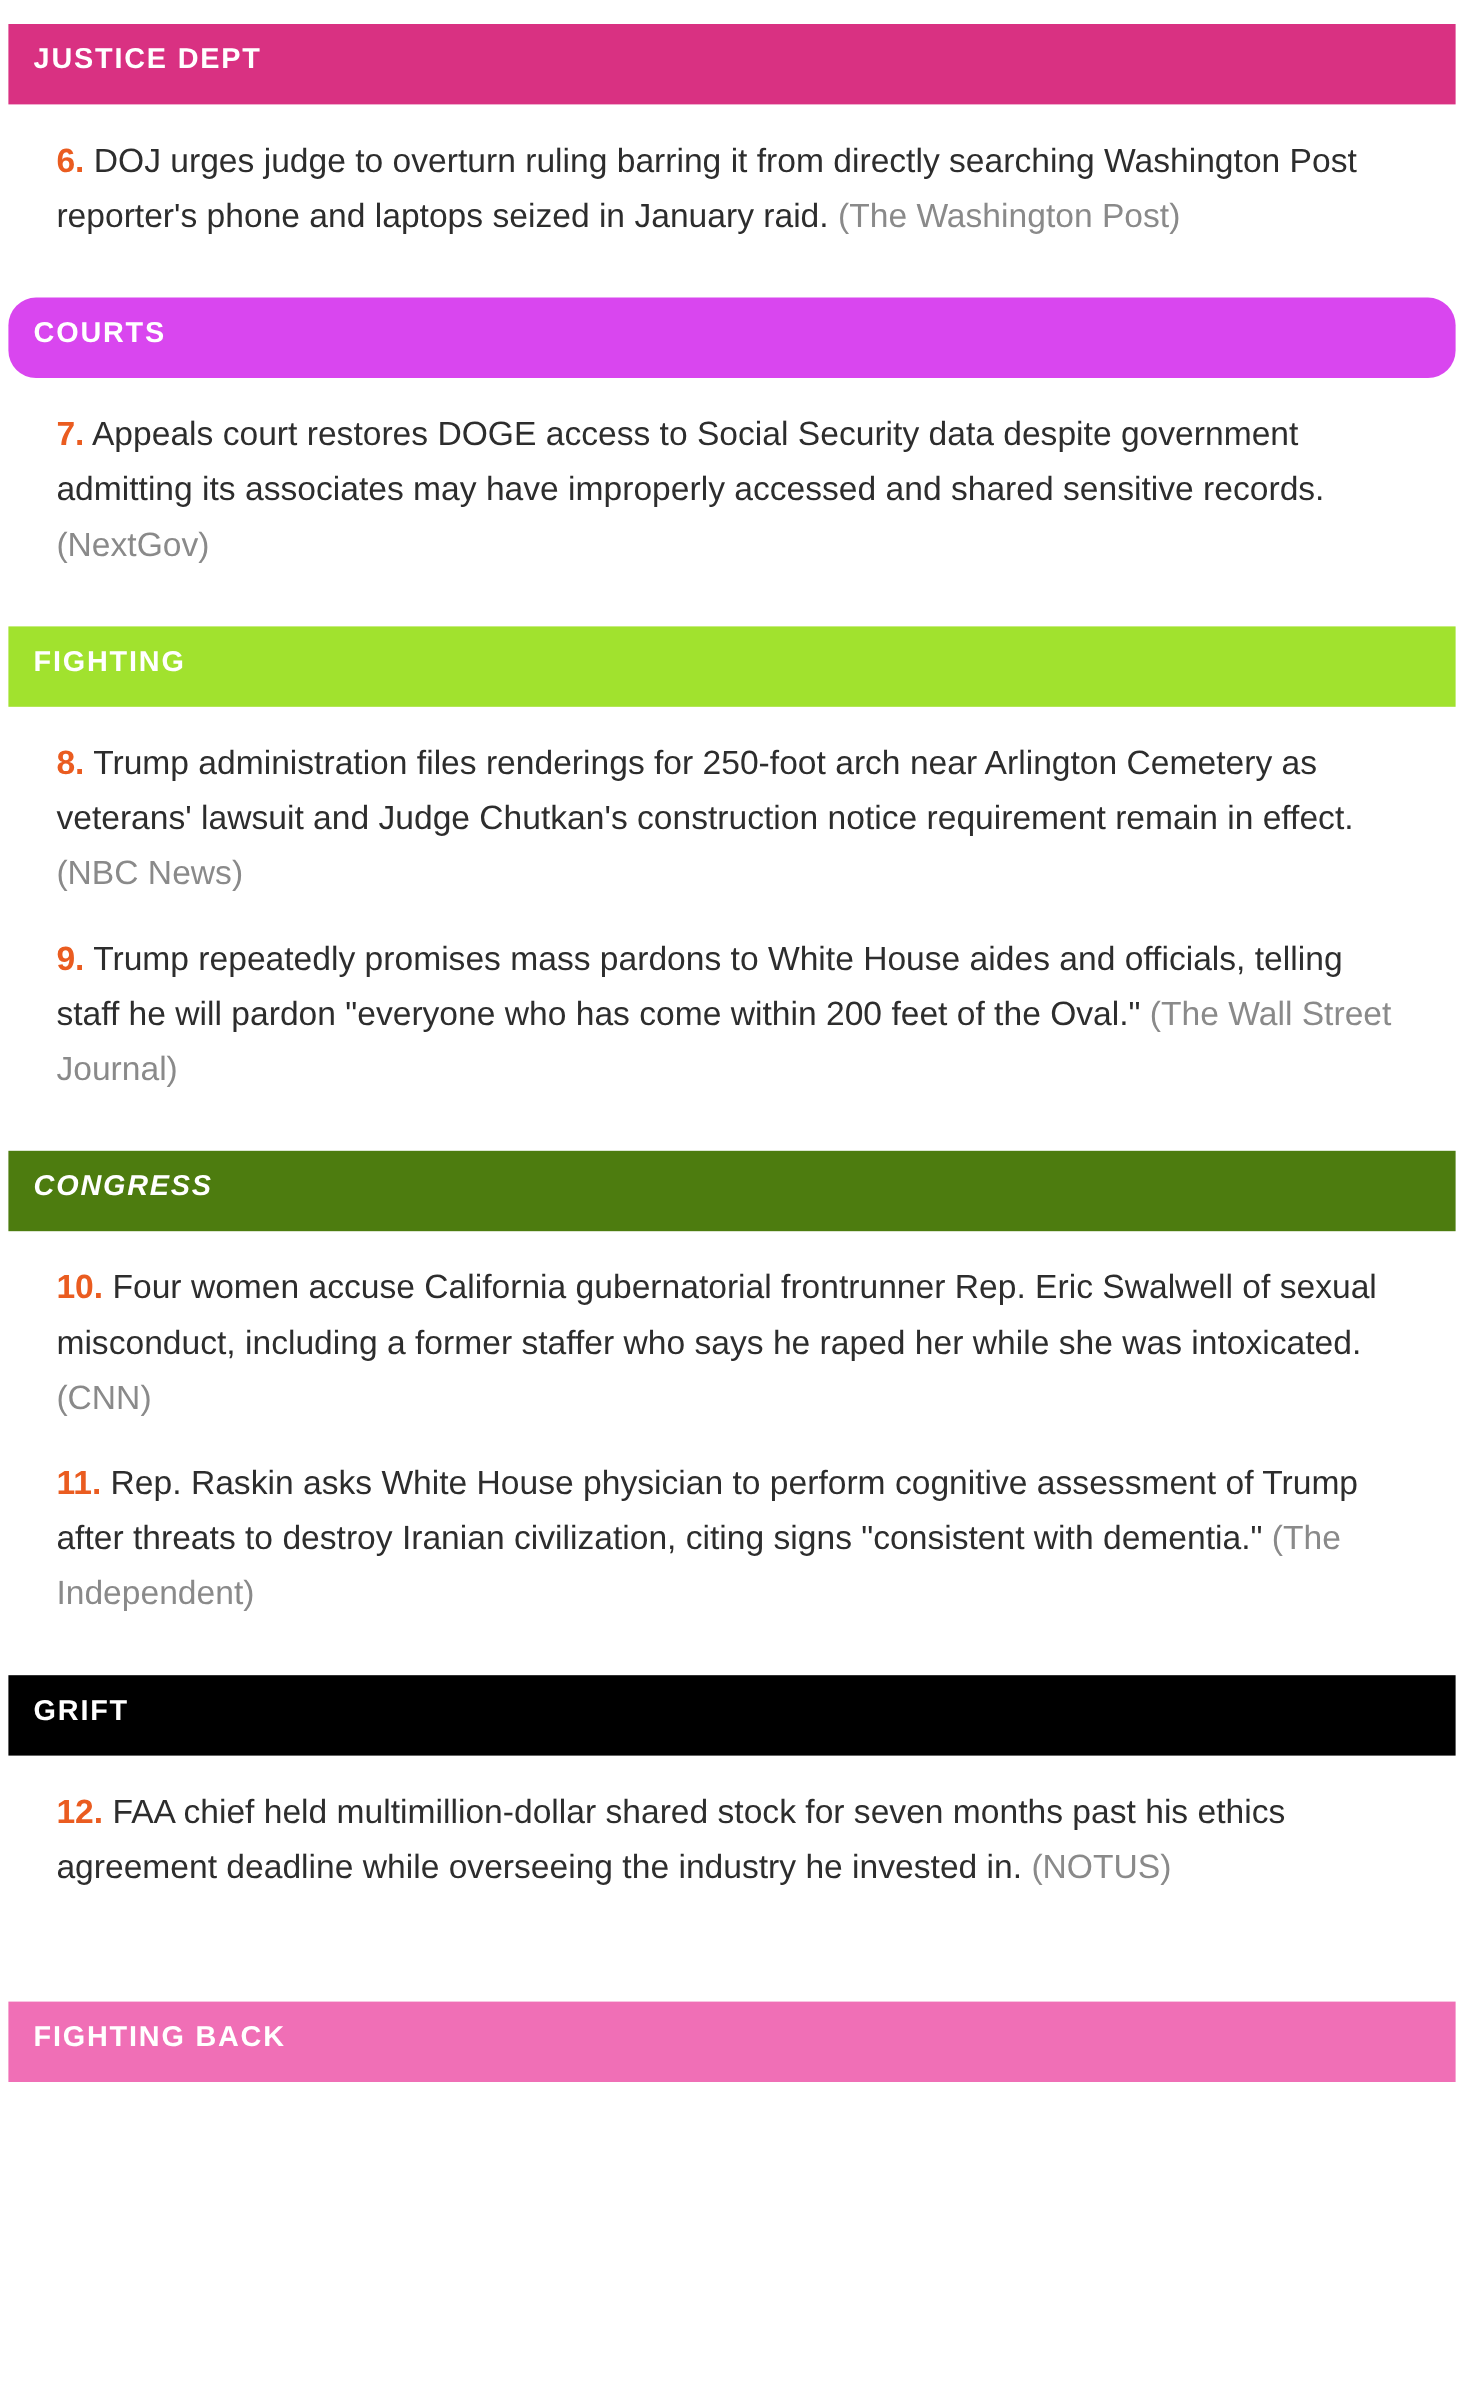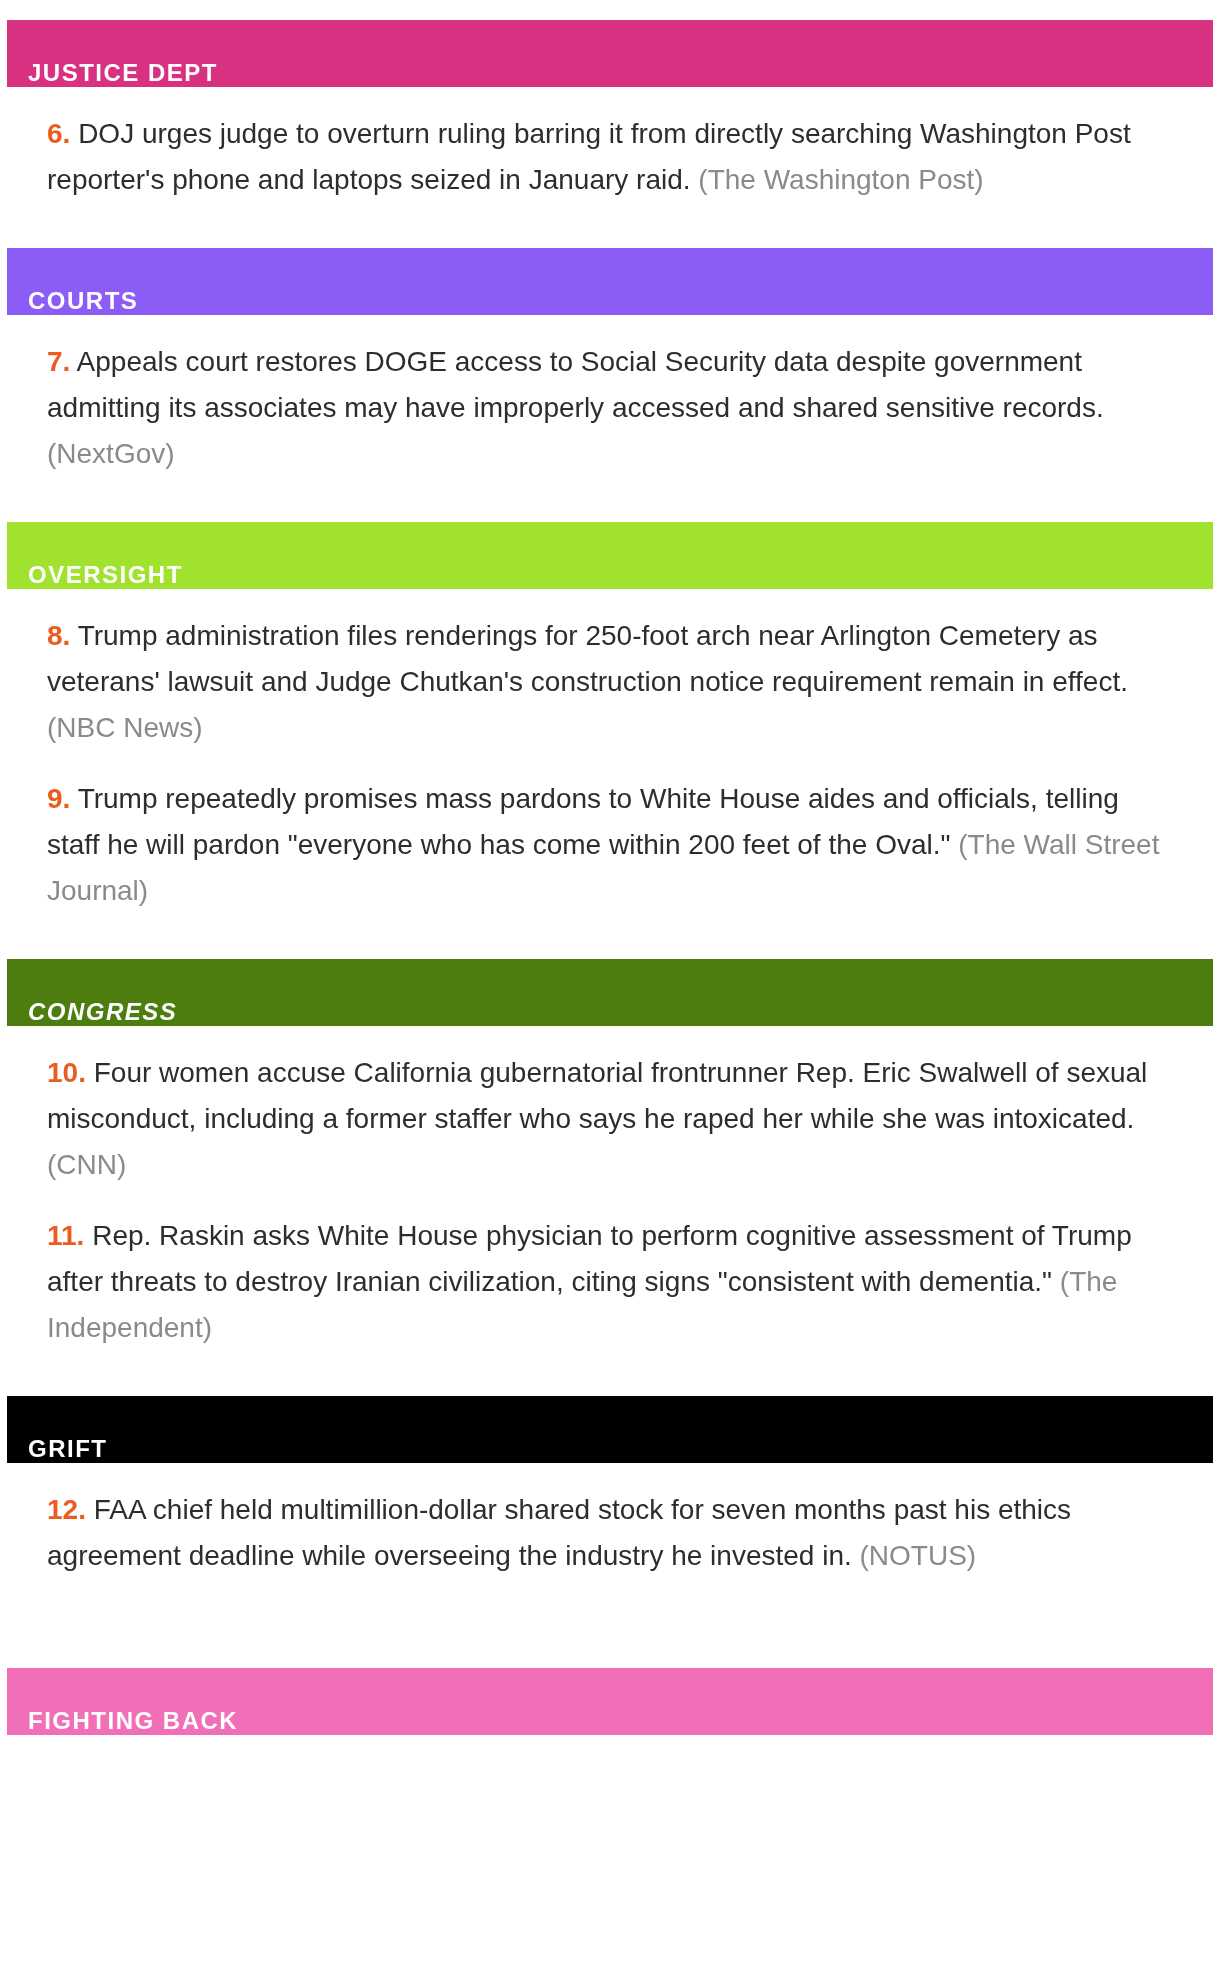--- a/index.html
+++ b/index.html
@@ -10,22 +10,22 @@
   body {
     width: 1220px;
     font-family: "Liberation Sans", sans-serif;
   }
   .wrap {
     margin: 20px 7px 0 7px;
   }
   .bar {
     height: 67px;
     display: flex;
-    align-items: flex-end;
-    padding: 0 21px;
+    align-items: flex-start;
+    padding: 16px 21px;
     box-sizing: border-box;
   }
   .bar-label {
     color: var(--bar-label-color, #ffffff);
     font-size: 24px;
     font-weight: 700;
     letter-spacing: 1.5px;
   }
   .content {
     padding: 24px 45px 20px 40px;
@@ -57,35 +57,35 @@
     <div class="content">
       <p class="item">
         <span class="num">6.</span>
         <span class="txt">DOJ urges judge to overturn ruling barring it from directly searching Washington Post reporter's phone and laptops seized in January raid.</span>
         <span class="src">(The Washington Post)</span>
       </p>
     </div>
   </section>
 
   <section class="news-section">
-    <div class="bar" style="background-color: #8b5cf6;">
+    <div class="bar" style="background-color: #d946ef; border-radius: 23px;">
       <span class="bar-label">COURTS</span>
     </div>
     <div class="content">
       <p class="item">
         <span class="num">7.</span>
         <span class="txt">Appeals court restores DOGE access to Social Security data despite government admitting its associates may have improperly accessed and shared sensitive records.</span>
         <span class="src">(NextGov)</span>
       </p>
     </div>
   </section>
 
   <section class="news-section">
     <div class="bar" style="background-color: rgb(161, 226, 46);">
-      <span class="bar-label">OVERSIGHT</span>
+      <span class="bar-label">FIGHTING</span>
     </div>
     <div class="content">
       <p class="item">
         <span class="num">8.</span>
         <span class="txt">Trump administration files renderings for 250-foot arch near Arlington Cemetery as veterans' lawsuit and Judge Chutkan's construction notice requirement remain in effect.</span>
         <span class="src">(NBC News)</span>
       </p>
       <p class="item">
         <span class="num">9.</span>
         <span class="txt">Trump repeatedly promises mass pardons to White House aides and officials, telling staff he will pardon "everyone who has come within 200 feet of the Oval."</span>

